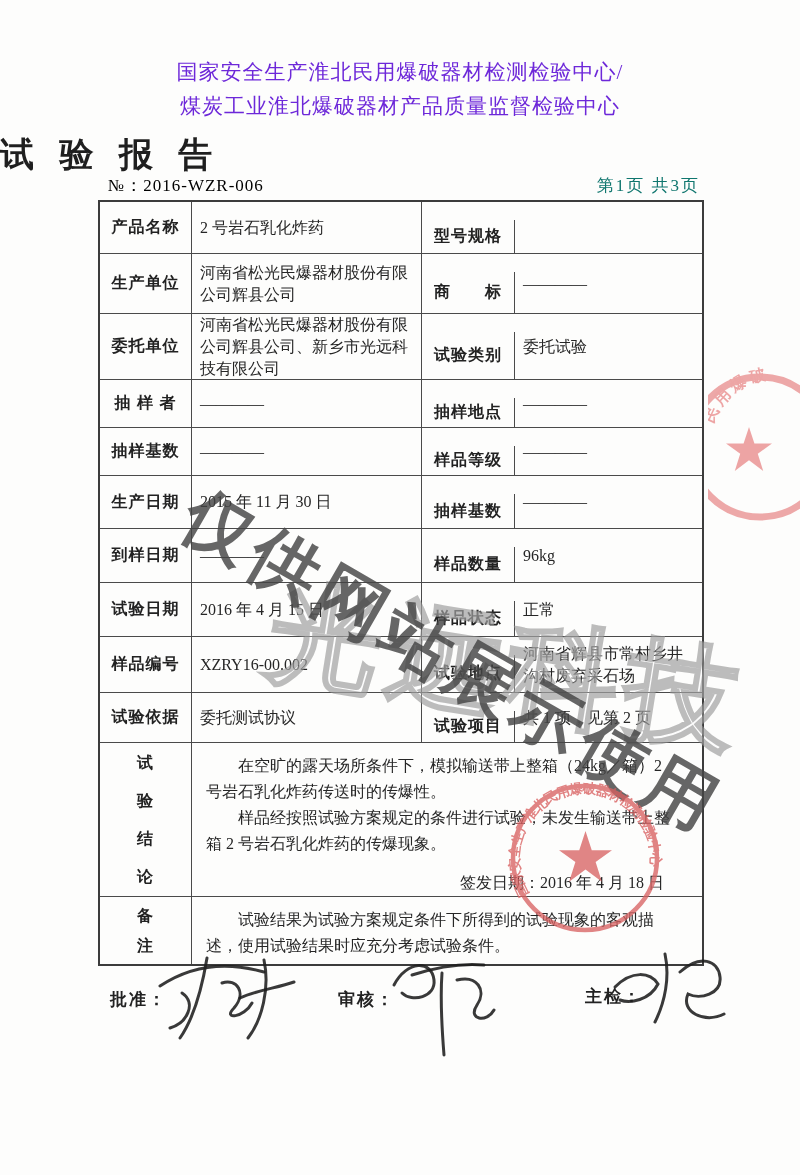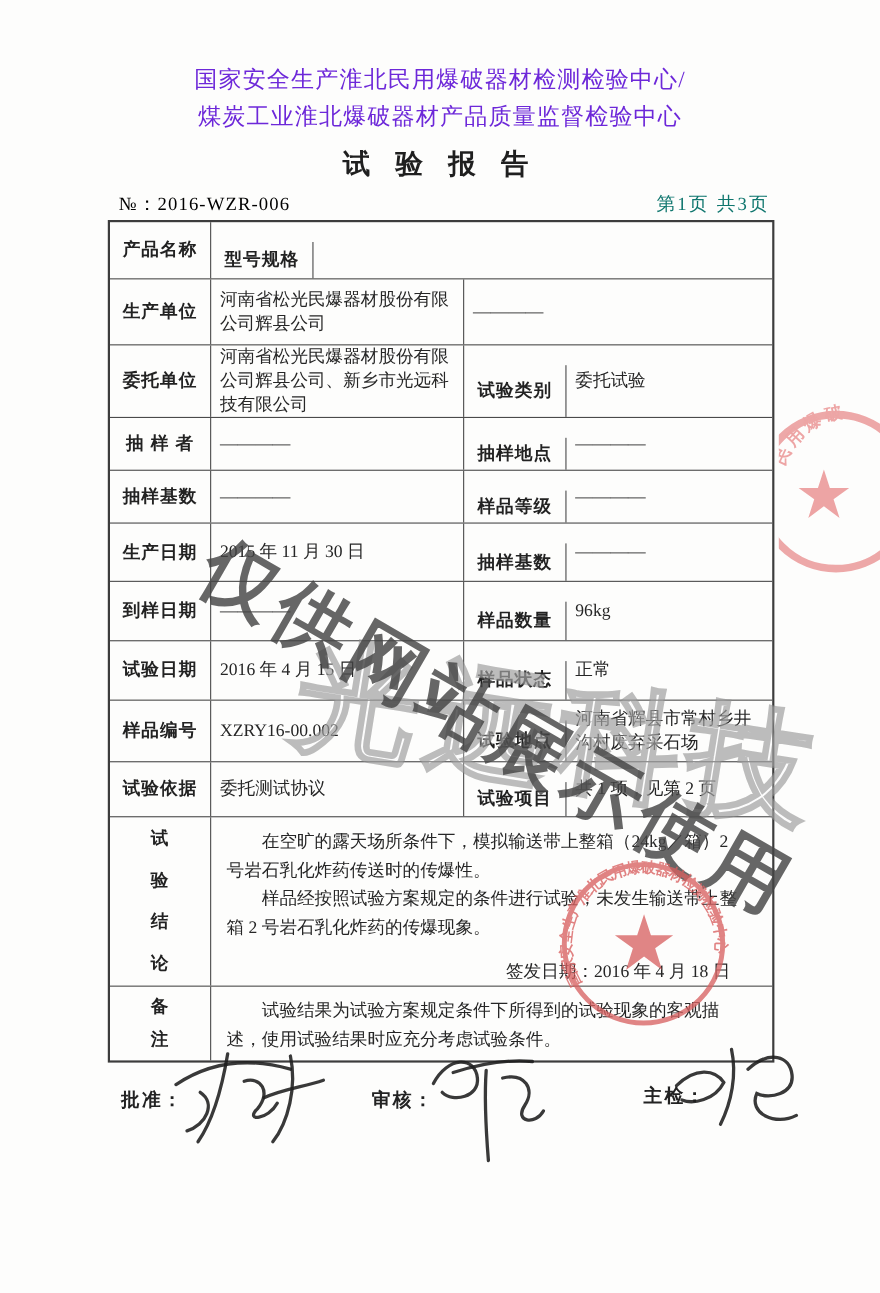--- a/index.html
+++ b/index.html
@@ -4,22 +4,22 @@
 <style>
   * { margin:0; padding:0; box-sizing:border-box; }
   body { background:#ffffff; font-family:"Liberation Sans", sans-serif; }
   #page { position:relative; width:800px; height:1175px; background:#fdfdfc; overflow:hidden; }
 
   
   .org-line { position:absolute; left:0; width:800px; text-align:center;
               font-family:"Liberation Serif", serif; font-size:21px; color:#6d28d9; letter-spacing:1px; }
   #org1 { top:58px; }
   #org2 { top:92px; }
-  #doc-title { position:absolute; top:132px; left:0; width:800px; text-align:center;
-               font-size:25px; font-weight:bold; color:#1f1f1f; letter-spacing:8px; }
+  #doc-title { position:absolute; top:132px; left:0; width:800px; 
+               font-size:34px; font-weight:bold; color:#1f1f1f; letter-spacing:8px; }
   #report-no { position:absolute; top:174px; left:108px; font-family:"Liberation Serif", serif;
                font-size:17px; color:#000000; letter-spacing:1px; }
   #page-info { position:absolute; top:174px; right:100px; font-family:"Liberation Serif", serif;
                font-size:17px; color:#0f766e; letter-spacing:2px; }
 
   
   #report-table { position:absolute; left:98px; top:200px; width:606px;
                   border:2px solid #3c3c3c; background:transparent; }
   .trow { display:flex; border-bottom:1.6px solid #4a4a4a; }
   .trow:last-child { border-bottom:none; }
@@ -73,26 +73,28 @@
   <div id="org1" class="org-line">国家安全生产淮北民用爆破器材检测检验中心/</div>
   <div id="org2" class="org-line">煤炭工业淮北爆破器材产品质量监督检验中心</div>
   <div id="doc-title">试 验 报 告</div>
   <div id="report-no">№：2016-WZR-006</div>
   <div id="page-info">第1页  共3页</div>
 
   <div id="report-table">
 
     <div class="trow h52">
       <div class="cell lab c1">产品名称</div>
+      <div class="cell val c2">2 号岩石乳化炸药</div>
       <div class="cell lab c3">型号规格</div>
     </div>
 
     <div class="trow h60">
       <div class="cell lab c1">生产单位</div>
       <div class="cell val c2">河南省松光民爆器材股份有限公司辉县公司</div>
+      <div class="cell lab c3">商　　标</div>
       <div class="cell val c4">————</div>
     </div>
 
     <div class="trow h66">
       <div class="cell lab c1">委托单位</div>
       <div class="cell val c2">河南省松光民爆器材股份有限公司辉县公司、新乡市光远科技有限公司</div>
       <div class="cell lab c3">试验类别</div>
       <div class="cell val c4">委托试验</div>
     </div>
 

